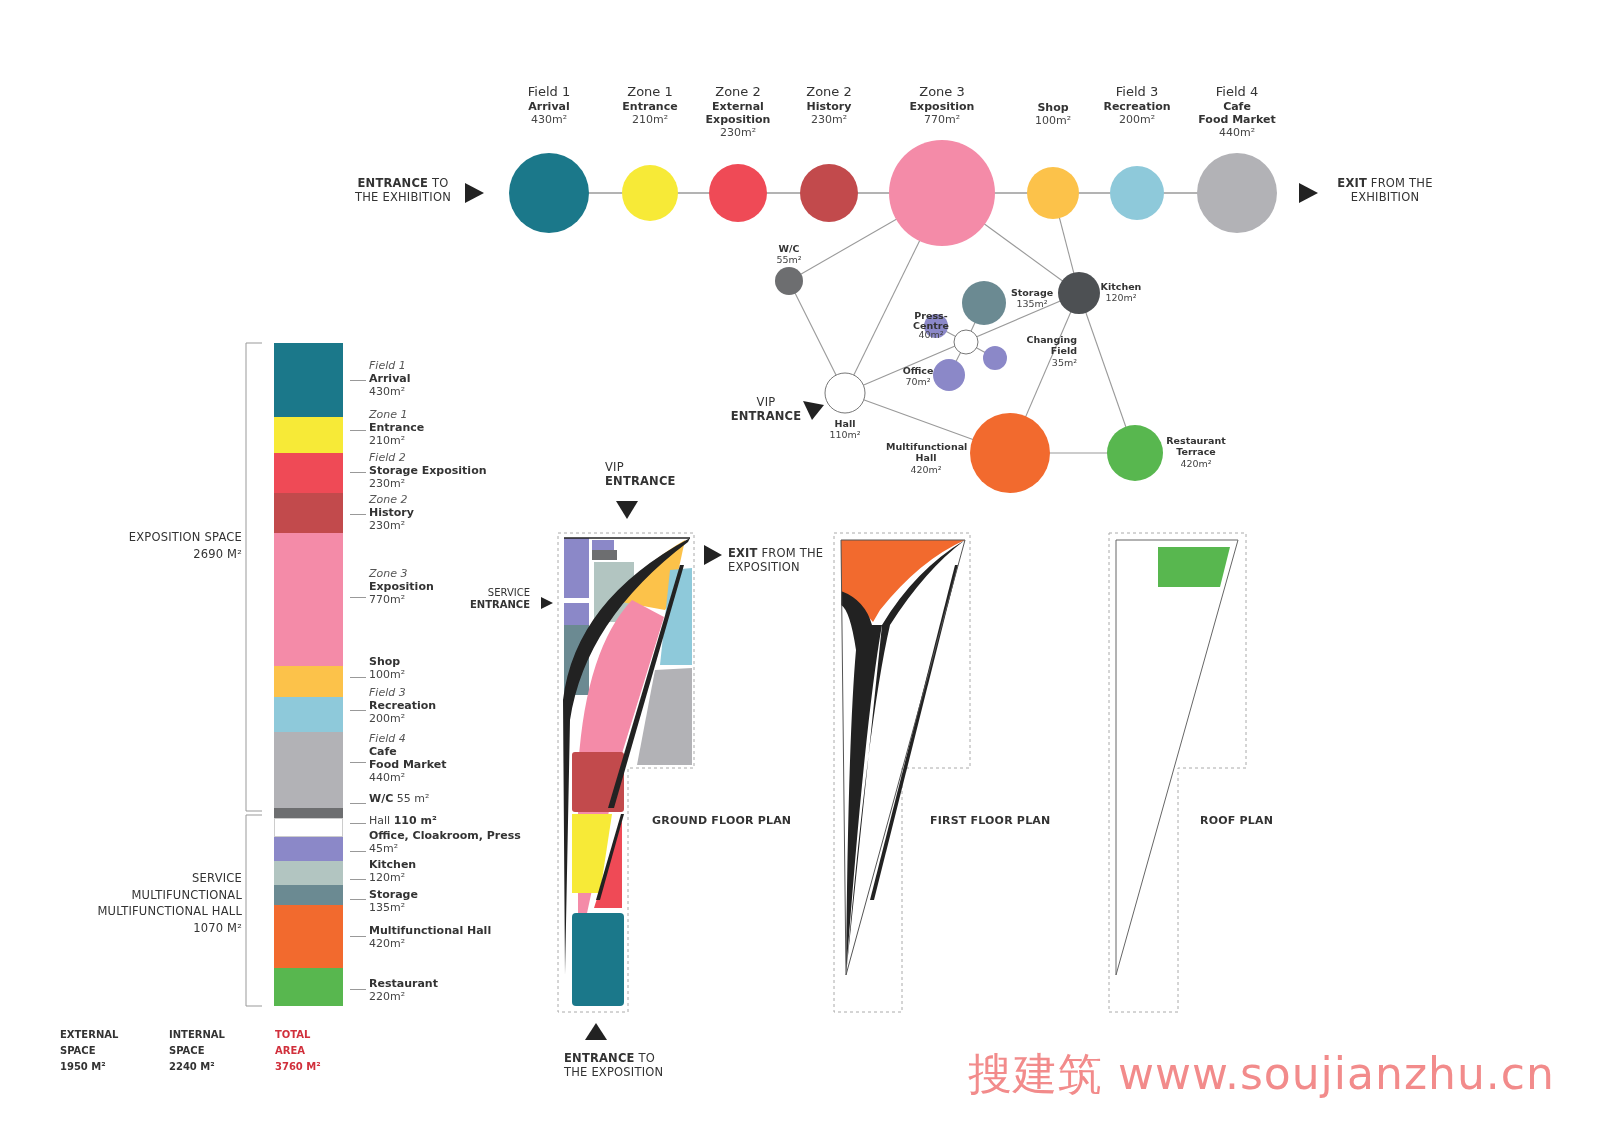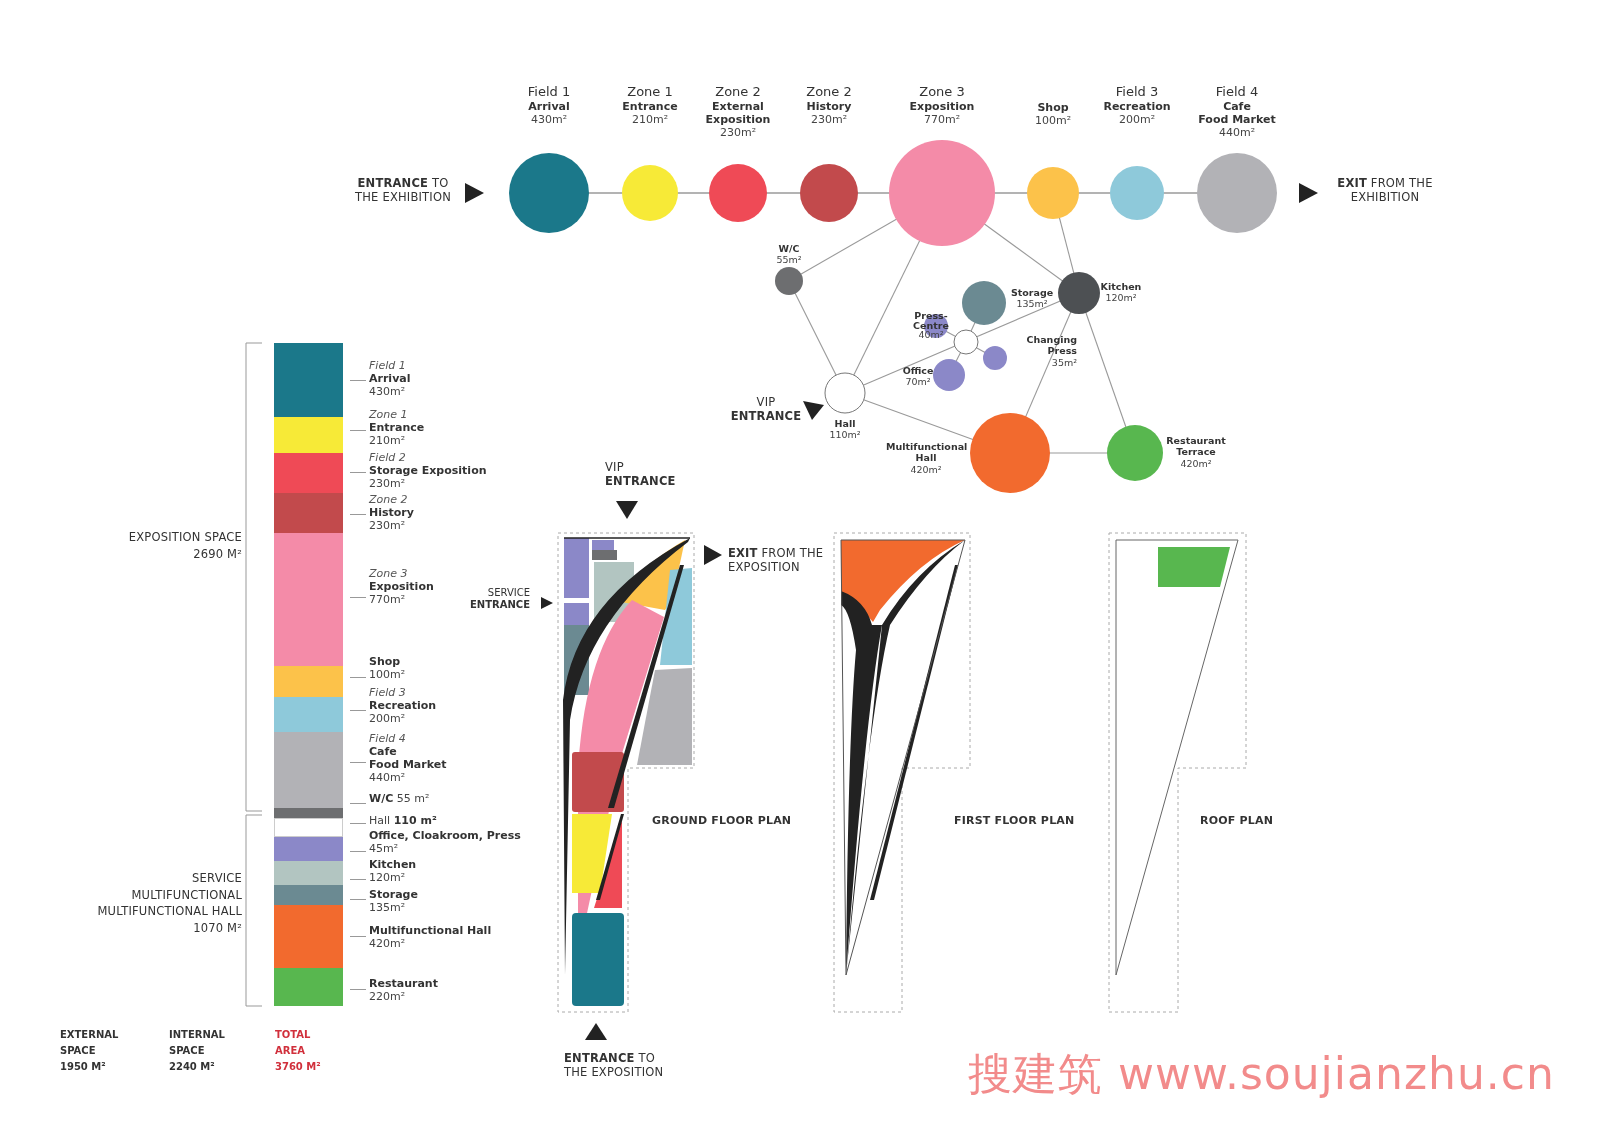--- a/index.html
+++ b/index.html
@@ -139,21 +139,21 @@
   <div class="net-name">Press-</div>
   <div class="net-name">Centre</div>
   <div class="net-area">40m²</div>
 </div>
 <div class="lbl" style="left:900px;top:365px;width:36px;">
   <div class="net-name">Office</div>
   <div class="net-area">70m²</div>
 </div>
 <div class="lbl" style="left:1022px;top:334px;width:55px;text-align:right;">
   <div class="net-name">Changing</div>
-  <div class="net-name">Press</div>
+  <div class="net-name">Field</div>
   <div class="net-area">35m²</div>
 </div>
 <div class="lbl" style="left:1096px;top:281px;width:50px;">
   <div class="net-name">Kitchen</div>
   <div class="net-area">120m²</div>
 </div>
 <div class="lbl" style="left:886px;top:441px;width:80px;">
   <div class="net-name">Multifunctional</div>
   <div class="net-name">Hall</div>
   <div class="net-area">420m²</div>
@@ -361,16 +361,16 @@
 </div>
 <div class="lbl" style="left:462px;top:587px;width:68px;text-align:right;font-size:10px;">
   <div>SERVICE</div>
   <div><b>ENTRANCE</b></div>
 </div>
 <div class="lbl caps" style="left:564px;top:1052px;text-align:left;">
   <div><b>ENTRANCE</b><span> TO</span></div>
   <div>THE EXPOSITION</div>
 </div>
 <div class="plan-cap" style="left:652px;top:814px;">GROUND FLOOR PLAN</div>
-<div class="plan-cap" style="left:930px;top:814px;margin-left:24px;">FIRST FLOOR PLAN</div>
+<div class="plan-cap" style="left:930px;top:814px;">FIRST FLOOR PLAN</div>
 <div class="plan-cap" style="left:1200px;top:814px;text-align:center;">ROOF PLAN</div>
 
 <div class="watermark">搜建筑 www.soujianzhu.cn</div>
 
 </body></html>

